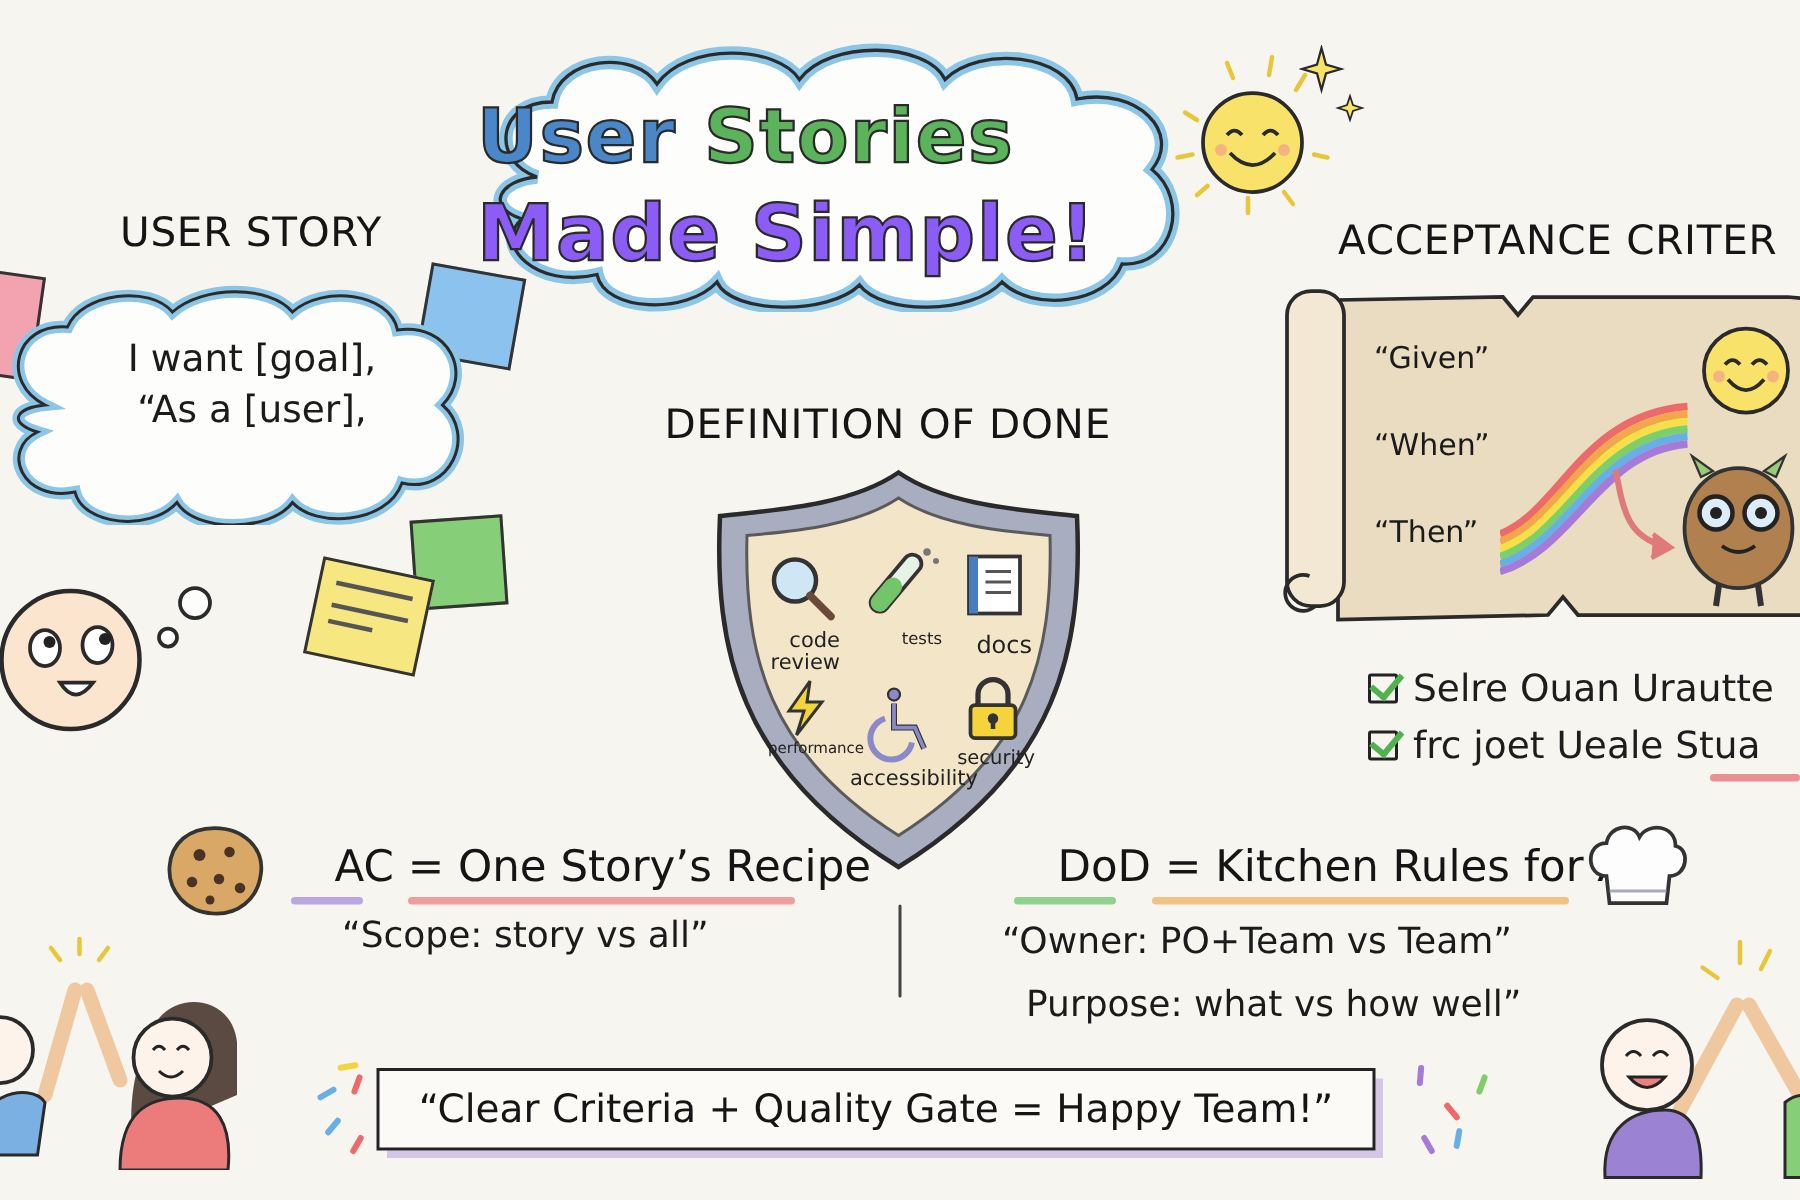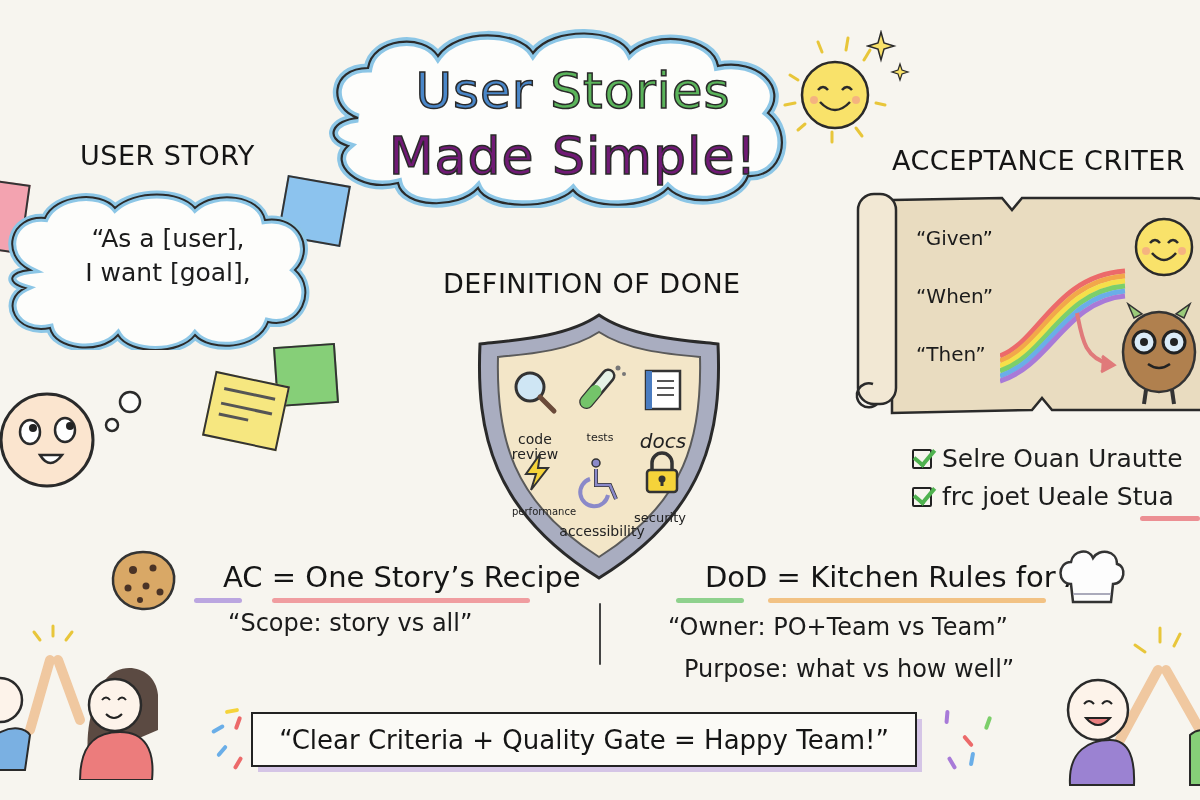--- a/index.html
+++ b/index.html
@@ -8,39 +8,39 @@
     background: #f7f5ef;
     font-family: "DejaVu Sans", sans-serif;
     color: #1d1d1d;
     position: relative;
   }
   .abs { position: absolute; }
   .hand { font-family: "DejaVu Sans", sans-serif; }
 
   
   #title-cloud { left: 318px; top: 28px; width: 476px; height: 180px; }
-  .title-line { position: absolute; left: 17px; width: 476px; text-align: center; font-weight: normal; letter-spacing: 1px; }
+  .title-line { position: absolute; left: 0; width: 476px; text-align: left; font-weight: bold; letter-spacing: 1px; }
   .t1 { top: 34px; font-size: 50px; }
   .t2 { top: 98px; font-size: 52px; }
   .c-blue { color: #4a87c9; }
   .c-green { color: #5bb45b; }
-  .c-red { color: #701a75; margin-top: 24px; }
+  .c-red { color: #8b5cf6; margin-top: 24px; }
   .title-line span { -webkit-text-stroke: 1.5px #2a2a2a; }
 
   .section-heading { font-size: 27px; letter-spacing: 0.5px; color: #151515; white-space: nowrap; }
 
   
   #us-heading { left: 56px; top: 140px; margin-left: 24px; }
   #us-cloud { left: 0px; top: 190px; width: 320px; height: 160px; }
   .us-text { position: absolute; left: 18px; width: 300px; text-align: center; font-size: 25px; line-height: 34px; top: 222px; color: #1b1b1b; }
 
   
   #dod-heading { left: 443px; top: 268px; }
   #shield { left: 472px; top: 312px; width: 254px; height: 270px; }
-  .shield-label { position: absolute; font-size: 14px; color: #222; text-align: center; line-height: 15px; margin-top: 12px; }
+  .shield-label { position: absolute; font-size: 14px; color: #222; text-align: right; line-height: 15px; }
 
   
   #ac-heading { left: 892px; top: 145px; }
   #scroll { left: 852px; top: 188px; width: 360px; height: 236px; }
   .gwt { position: absolute; font-size: 20px; color: #1b1b1b; }
   .check-row { position: absolute; left: 912px; font-size: 25px; display: flex; align-items: center; gap: 10px; white-space: nowrap; }
   .checkbox { width: 20px; height: 20px; border: 2px solid #222; position: relative; border-radius: 2px; }
   .checkbox::after { content: ""; position: absolute; left: 4px; top: -6px; width: 9px; height: 17px; border-right: 4px solid #4fb24f; border-bottom: 4px solid #4fb24f; transform: rotate(40deg); }
 
   
@@ -102,22 +102,22 @@
   <div style="margin:12px 10px;height:3px;background:#555;"></div>
   <div style="margin:8px 10px;height:3px;background:#555;"></div>
   <div style="margin:8px 10px;height:3px;background:#555;width:30px;"></div>
 </div>
 
 <svg id="us-cloud" class="abs" viewBox="0 0 320 160">
   <path d="M30 80 C0 65 10 25 45 28 C55 5 100 0 115 18 C135 0 180 0 195 18 C215 0 260 5 265 30 C300 25 315 60 295 80 C318 100 300 140 268 132 C258 160 210 162 195 145 C180 165 130 165 118 145 C100 165 55 160 50 138 C15 145 0 110 25 98 C5 92 10 82 30 80 Z" fill="#fdfdfb" stroke="#8cc6e6" stroke-width="8"></path>
   <path d="M30 80 C0 65 10 25 45 28 C55 5 100 0 115 18 C135 0 180 0 195 18 C215 0 260 5 265 30 C300 25 315 60 295 80 C318 100 300 140 268 132 C258 160 210 162 195 145 C180 165 130 165 118 145 C100 165 55 160 50 138 C15 145 0 110 25 98 C5 92 10 82 30 80 Z" fill="none" stroke="#2b2b2b" stroke-width="2"></path>
 </svg>
 <div class="us-text">
+  <div>I want [goal],</div>
   <div>“As a [user],</div>
-  <div>I want [goal],</div>
 </div>
 
 <svg class="abs" style="left:0px;top:380px;" width="150" height="110" viewBox="0 0 150 110">
   <circle cx="130" cy="22" r="10" fill="#fdfdfb" stroke="#2a2a2a" stroke-width="2.5"></circle>
   <circle cx="112" cy="45" r="6" fill="#fdfdfb" stroke="#2a2a2a" stroke-width="2.5"></circle>
   <circle cx="47" cy="60" r="46" fill="#fbe5cf" stroke="#2a2a2a" stroke-width="3"></circle>
   <ellipse cx="30" cy="52" rx="10" ry="12" fill="#fff" stroke="#2a2a2a" stroke-width="2.5"></ellipse>
   <ellipse cx="65" cy="50" rx="10" ry="12" fill="#fff" stroke="#2a2a2a" stroke-width="2.5"></ellipse>
   <circle cx="33" cy="48" r="4" fill="#222"></circle>
     <circle cx="70" cy="46" r="4" fill="#222"></circle>
@@ -144,21 +144,21 @@
   </svg>
   <svg class="abs" style="left:168px;top:55px;" width="46" height="46" viewBox="0 0 46 46">
     <rect x="6" y="4" width="34" height="38" fill="#fff" stroke="#333" stroke-width="2.5"></rect>
     <rect x="6" y="4" width="6" height="38" fill="#4a7cc0"></rect>
     <line x1="17" y1="14" x2="34" y2="14" stroke="#555" stroke-width="2"></line>
     <line x1="17" y1="21" x2="34" y2="21" stroke="#555" stroke-width="2"></line>
     <line x1="17" y1="28" x2="34" y2="28" stroke="#555" stroke-width="2"></line>
   </svg>
   <div class="shield-label" style="left:38px;top:108px;width:50px;">code review</div>
   <div class="shield-label" style="left:100px;top:106px;width:56px;font-size:11px;">tests</div>
-  <div class="shield-label" style="left:166px;top:110px;width:50px;font-size:20px;font-style:italic;">docs</div>
+  <div class="shield-label" style="left:166px;top:110px;width:50px;font-size:16px;">docs</div>
 
   <svg class="abs" style="left:50px;top:140px;" width="30" height="40" viewBox="0 0 30 40">
     <path d="M18 2 L4 22 L14 22 L9 38 L26 16 L16 16 Z" fill="#f5d33a" stroke="#333" stroke-width="2"></path>
   </svg>
   <svg class="abs" style="left:102px;top:145px;" width="52" height="52" viewBox="0 0 52 52">
     <circle cx="22" cy="6" r="4" fill="#8a89c9" stroke="#333" stroke-width="1.5"></circle>
     <path d="M22 12 L22 28 L36 28 L42 42" fill="none" stroke="#333" stroke-width="4"></path>
     <path d="M22 12 L22 28 L36 28 L42 42" fill="none" stroke="#8a89c9" stroke-width="2.5"></path>
     <path d="M16 22 A14 14 0 1 0 34 38" fill="none" stroke="#8a89c9" stroke-width="4"></path>
   </svg>

